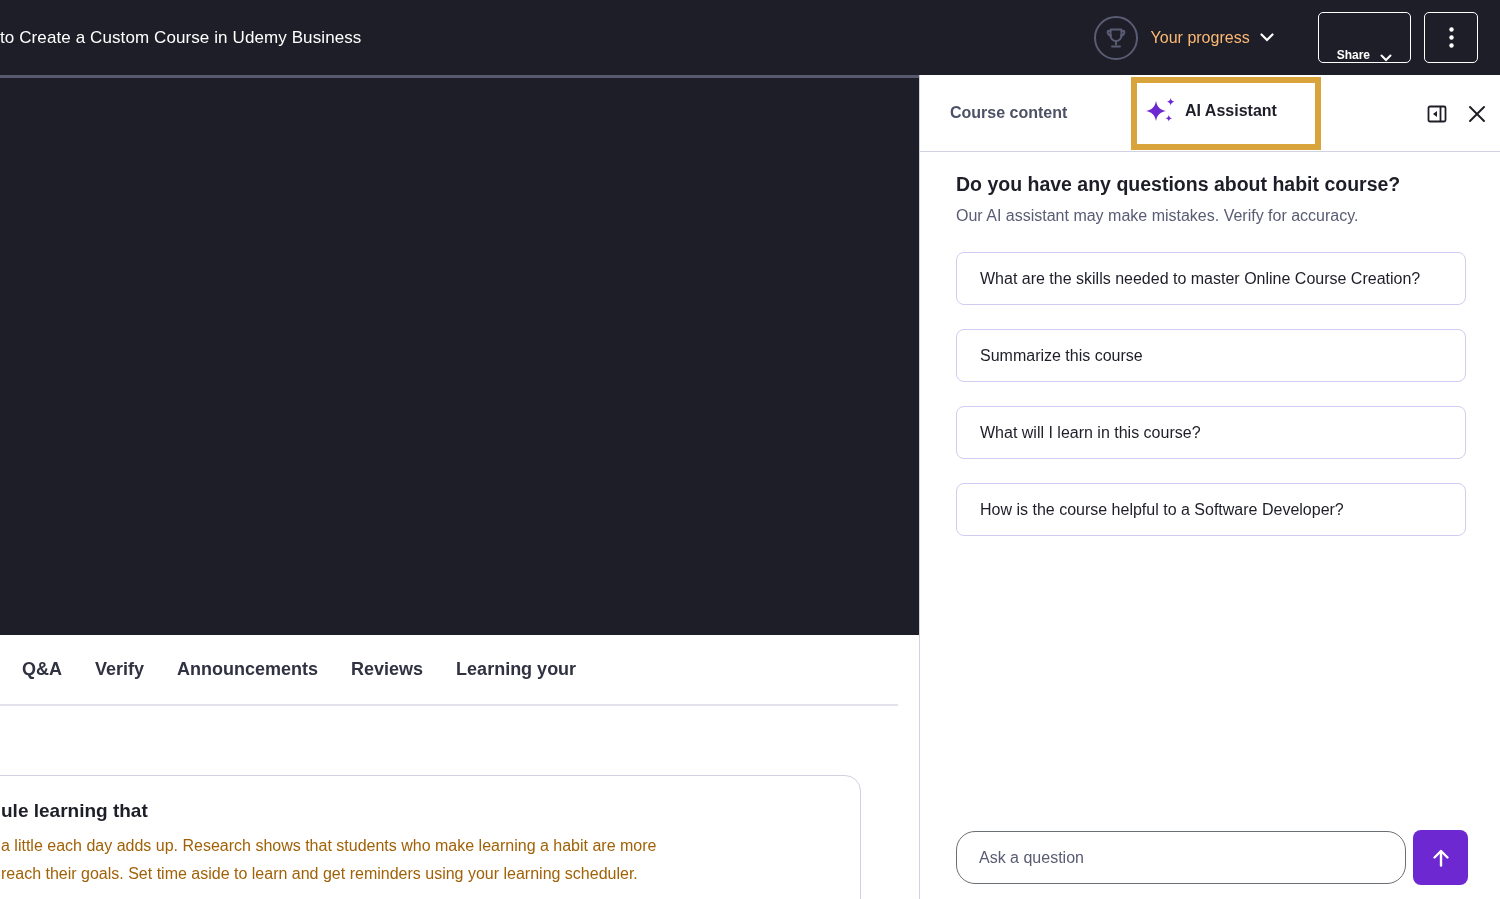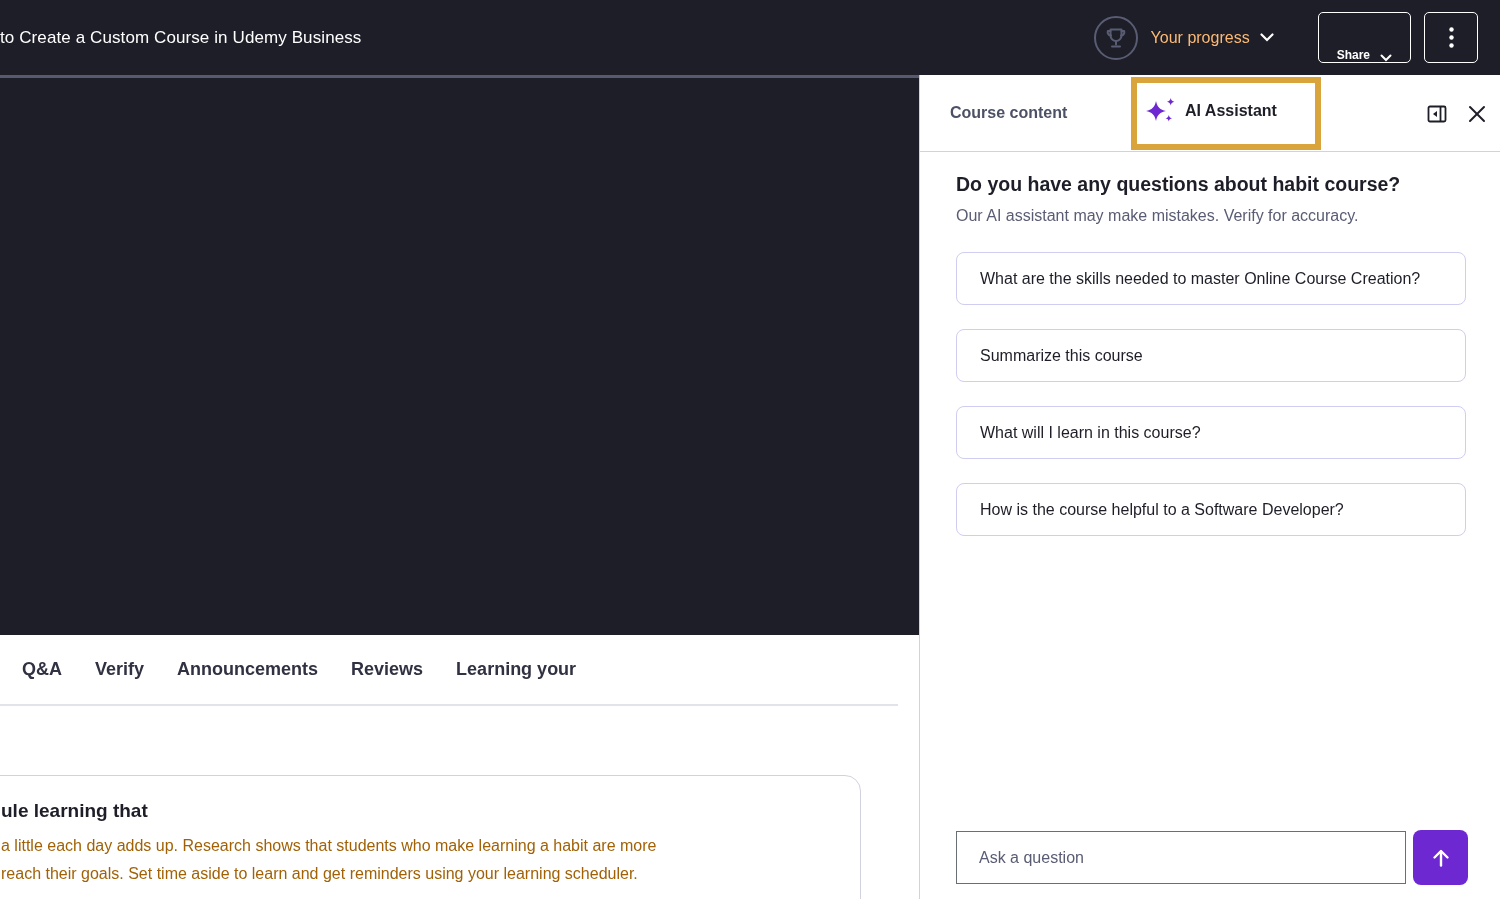--- a/index.html
+++ b/index.html
@@ -58,21 +58,21 @@
 
   .panel-body { padding:21px 35px 0 36px; }
   .panel-body h2 { font-size:19.5px; font-weight:700; color:#1d1e27; margin-bottom:11px; }
   .disclaimer { font-size:16px; color:#595c73; margin-bottom:27px; }
   .suggestions { display:flex; flex-direction:column; gap:24px; }
   .suggestion { width:510px; background:#fff; border:1px solid #cfcdf1; border-radius:8px;
     padding:12px 23px; font-family:"Liberation Sans", sans-serif; font-size:16px; color:#1d1e27;
     text-align:left; line-height:27px; cursor:pointer; }
 
   .ask-row { position:absolute; left:36px; bottom:14px; display:flex; align-items:center; gap:7px; }
-  .ask-input { width:450px; height:53px; border:1px solid #6a6f73; border-radius:0;
+  .ask-input { width:450px; height:53px; border:1px solid #6a6f73; border-radius:19px;
     padding:0 22px; font-family:"Liberation Sans", sans-serif; font-size:16px; color:#4c1d95; outline:none; }
   .ask-input::placeholder { color:#595c73; }
   .send-btn { width:55px; height:55px; background:#6d28d2; border:none; border-radius:8px;
     display:flex; align-items:center; justify-content:center; cursor:pointer; }
 </style>
 </head>
 <body>
 
 <header class="topbar">
   <div class="topbar-title">to Create a Custom Course in Udemy Business</div>

